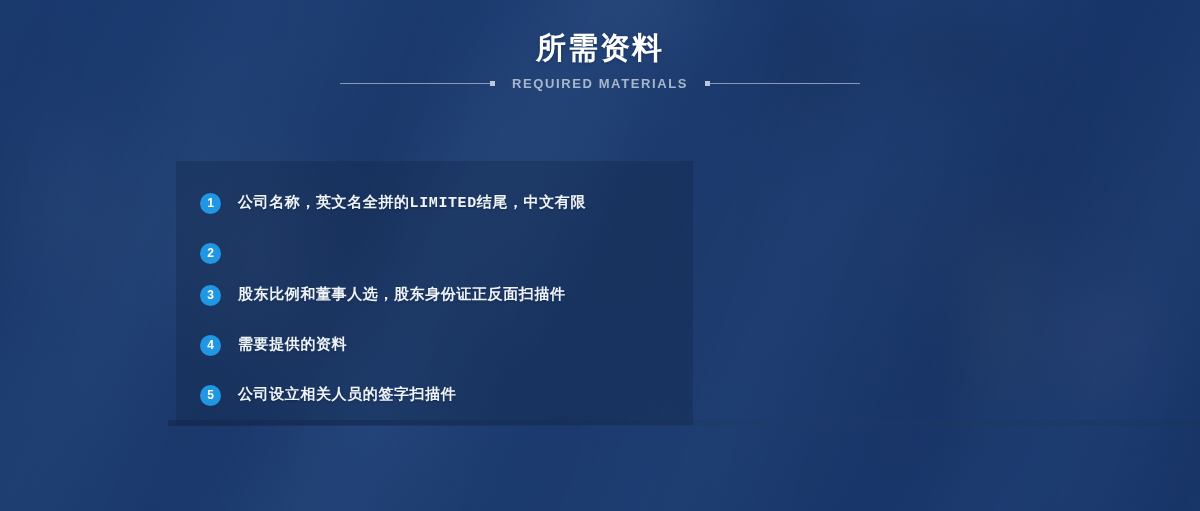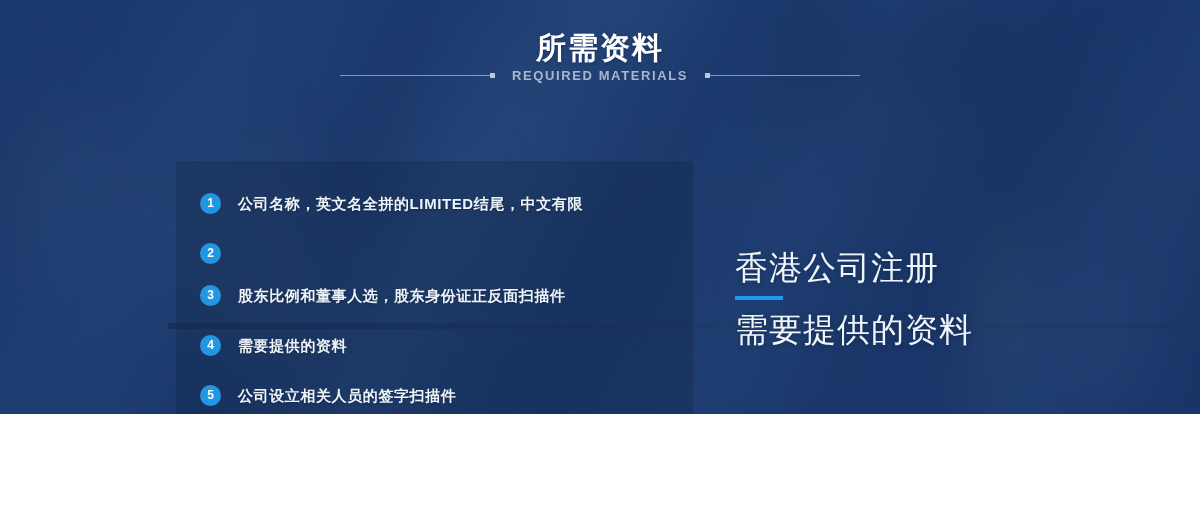--- a/index.html
+++ b/index.html
@@ -8,21 +8,21 @@
   html, body {
     width: 1200px;
     height: 511px;
     overflow: hidden;
     font-family: "Liberation Sans", "DejaVu Sans", sans-serif;
   }
 
   .banner {
     position: relative;
     width: 1200px;
-    height: 414px;
+    height: 511px;
     overflow: hidden;
     background-color: #737373;
   }
 
   
   .bg-layer {
     position: absolute;
     inset: -60px;
     filter: blur(26px);
   }
@@ -108,21 +108,21 @@
     color: #ffffff;
     letter-spacing: 2px;
     line-height: 40px;
     text-shadow: 0 1px 3px rgba(10,30,60,0.45);
   }
 
   .header-sub-row {
     display: flex;
     align-items: center;
     justify-content: center;
-    margin-top: 0;
+    margin-top: 8px;
   }
 
   .header-rule {
     width: 150px;
     height: 1px;
     background: rgba(226,234,244,0.55);
     position: relative;
   }
 
   .header-rule.left::after,
@@ -187,21 +187,21 @@
   .item-text {
     margin-left: 17px;
     font-size: 15px;
     font-weight: bold;
     line-height: 36px;
     color: #eef3f8;
     letter-spacing: 0.6px;
     text-shadow: 0 1px 2px rgba(10,25,50,0.4);
   }
 
-  .item-text .line { display: block; }
+  .item-text .line { display: block; font-family: Liberation Mono, monospace; }
 
   .list-item .badge { margin-top: 7px; }
 
   
   .headline {
     position: absolute;
     left: 735px;
     top: 246px;
     width: 420px;
   }
@@ -275,19 +275,14 @@
 
     <li class="list-item">
       <span class="badge">5</span>
       <span class="item-text">
         <span class="line">公司设立相关人员的签字扫描件</span>
       </span>
     </li>
 
   </ul>
 
-  <div class="headline">
-    <div class="headline-line1">香港公司注册</div>
-    <div class="headline-rule"></div>
-    <div class="headline-line2">需要提供的资料</div>
-  </div>
 
 </div>
 
 </body></html>

